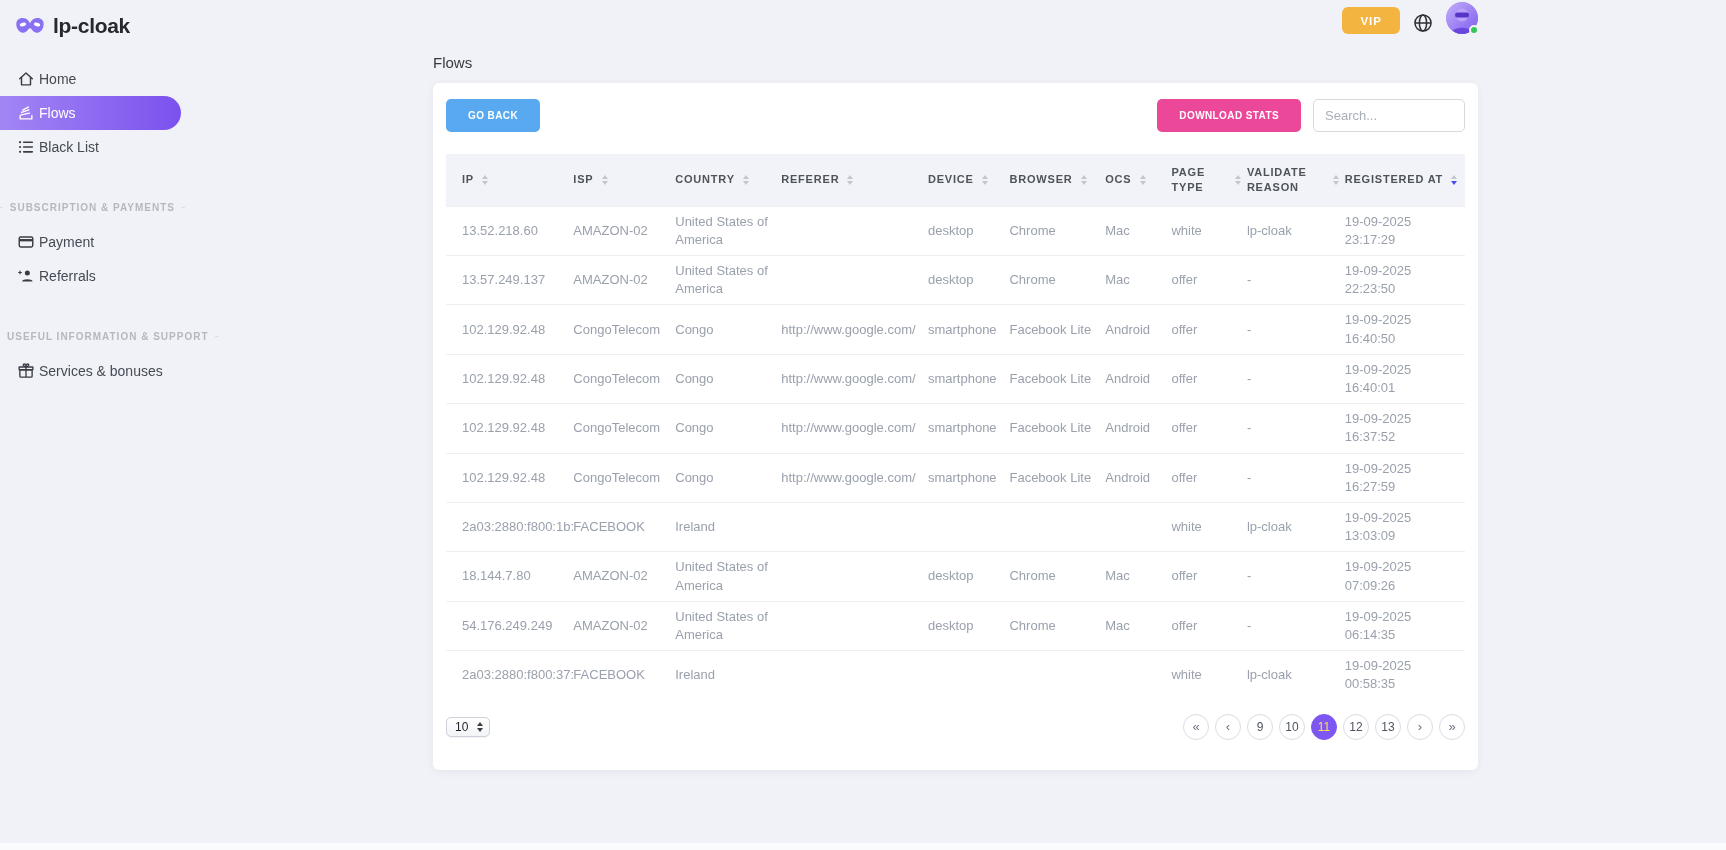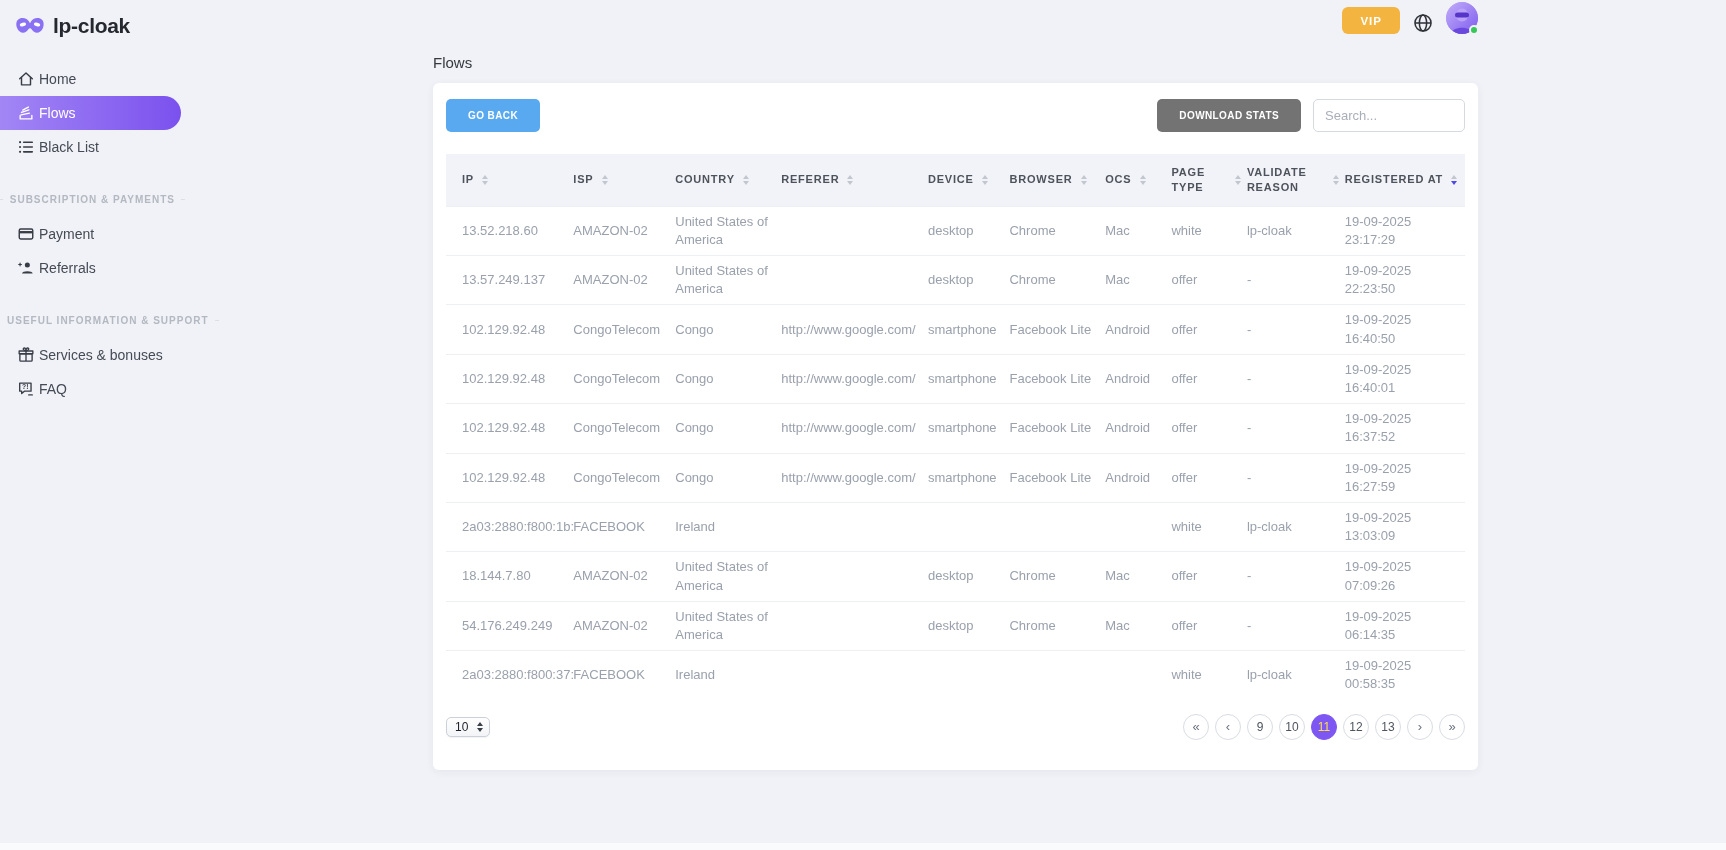--- a/index.html
+++ b/index.html
@@ -15,21 +15,21 @@
   .logo { display:flex; align-items:center; gap:8px; padding:6px 14px 8px 15px; }
   .logo-text { font-size:21px; font-weight:800; color:#25282e; letter-spacing:-0.3px; }
   .nav { margin-top:16px; }
   .nav-item { display:flex; align-items:center; gap:4px; height:34px; padding-left:17px;
     font-size:14px; color:#454b54; cursor:pointer; }
   .nav-item svg { flex-shrink:0; color:#383d45; }
   .nav-item.active { background:linear-gradient(90deg,#a286f5 0%,#7b51ee 100%);
     color:#fff; border-radius:0 17px 17px 0; margin-right:4px; }
   .nav-item.active svg { color:#fff; }
   .nav-section { display:flex; align-items:center; font-size:10px; font-weight:700;
-    color:#b3b8c1; letter-spacing:1px; margin:30px 0 12px; white-space:nowrap; }
+    color:#b3b8c1; letter-spacing:1px; margin:38px 0 12px; white-space:nowrap; }
   .nav-section::before { content:""; width:8px; height:1px; background:#dcdfe6; margin-right:7px; }
   .nav-section::after { content:""; flex:1; height:1px; background:#dcdfe6; margin-left:6px; min-width:4px; }
 
   
   .main { flex:1; display:flex; flex-direction:column; align-items:center; }
   .container { width:1045px; }
   .topbar { display:flex; justify-content:flex-end; align-items:flex-end; gap:12px; padding-top:3px; height:34px; }
   .vip-btn { background:#f3b440; color:#fff; border:none; border-radius:6px; height:27px;
     padding:0 18px; font-size:11.5px; font-weight:700; letter-spacing:1px; cursor:pointer; }
   .globe-btn { background:none; border:none; cursor:pointer; display:flex; color:#2e3238; padding:0; }
@@ -41,21 +41,21 @@
 
   .page-title { font-size:15px; font-weight:500; color:#35393f; margin-top:20px; }
 
   .card { background:#fff; border-radius:6px; margin-top:12px;
     box-shadow:0 2px 8px rgba(50,50,100,0.06); padding-bottom:8px; }
   .card-header { display:flex; justify-content:space-between; align-items:center; padding:16px 13px; }
   .btn { border:none; border-radius:5px; height:33px; padding:0 22px; color:#fff;
     font-size:10px; font-weight:700; letter-spacing:0.4px; cursor:pointer;
     font-family:"Liberation Sans","DejaVu Sans",sans-serif; }
   .btn-blue { background:#58a9ef; }
-  .btn-orange { background:#737373; }
+  .btn-orange { background:#ec4899; }
   .header-right { display:flex; align-items:center; gap:12px; }
   .search-input { width:152px; height:33px; border:1px solid #d5d9e0; border-radius:5px;
     padding:0 11px; font-size:13px; color:#3c4148; background:#fff; outline:none;
     font-family:"Liberation Sans","DejaVu Sans",sans-serif; }
   .search-input::placeholder { color:#a9afb9; }
 
   
   table { width:calc(100% - 26px); margin:6px 13px 0; border-collapse:collapse; table-layout:fixed; }
   thead th { background:#f2f3f8; text-align:left; font-size:11px; font-weight:700;
     color:#4e535b; letter-spacing:0.8px; padding:11px 6px 11px 0; cursor:pointer; }
@@ -177,30 +177,20 @@
           <svg width="18" height="18" viewBox="0 0 20 20" fill="none" stroke="currentColor" stroke-width="1.5" stroke-linejoin="round">
             <rect x="3.2" y="8.6" width="13.6" height="8.2" rx="1"></rect>
             <rect x="2.4" y="5.6" width="15.2" height="3"></rect>
             <path d="M10 5.6 V16.8"></path>
             <path d="M10 5.4 C7.6 5.2 6 3 7.6 2.3 C9.2 1.7 10 3.8 10 5.4 C10 3.8 10.8 1.7 12.4 2.3 C14 3 12.4 5.2 10 5.4 Z"></path>
           </svg>
         </span>
         <span>Services &amp; bonuses</span>
       </div>
 
-      <div class="nav-item">
-        <span style="display:flex;">
-          <svg width="18" height="18" viewBox="0 0 20 20" fill="none" stroke="currentColor" stroke-width="1.5" stroke-linejoin="round">
-            <path d="M3 3.4 H15.6 V12.4 H8.2 L5.2 15 V12.4 H3 Z"></path>
-            <text x="5.6" y="10.4" font-size="7.5" font-weight="bold" fill="currentColor" stroke="none" font-family="Liberation Sans, sans-serif">?!</text>
-            <path d="M13 16.6 h4" stroke-linecap="round"></path>
-          </svg>
-        </span>
-        <span>FAQ</span>
-      </div>
 
     </nav>
   </aside>
 
   <div class="main">
     <div class="container">
 
       <div class="topbar">
         <button class="vip-btn">VIP</button>
         <button class="globe-btn">

